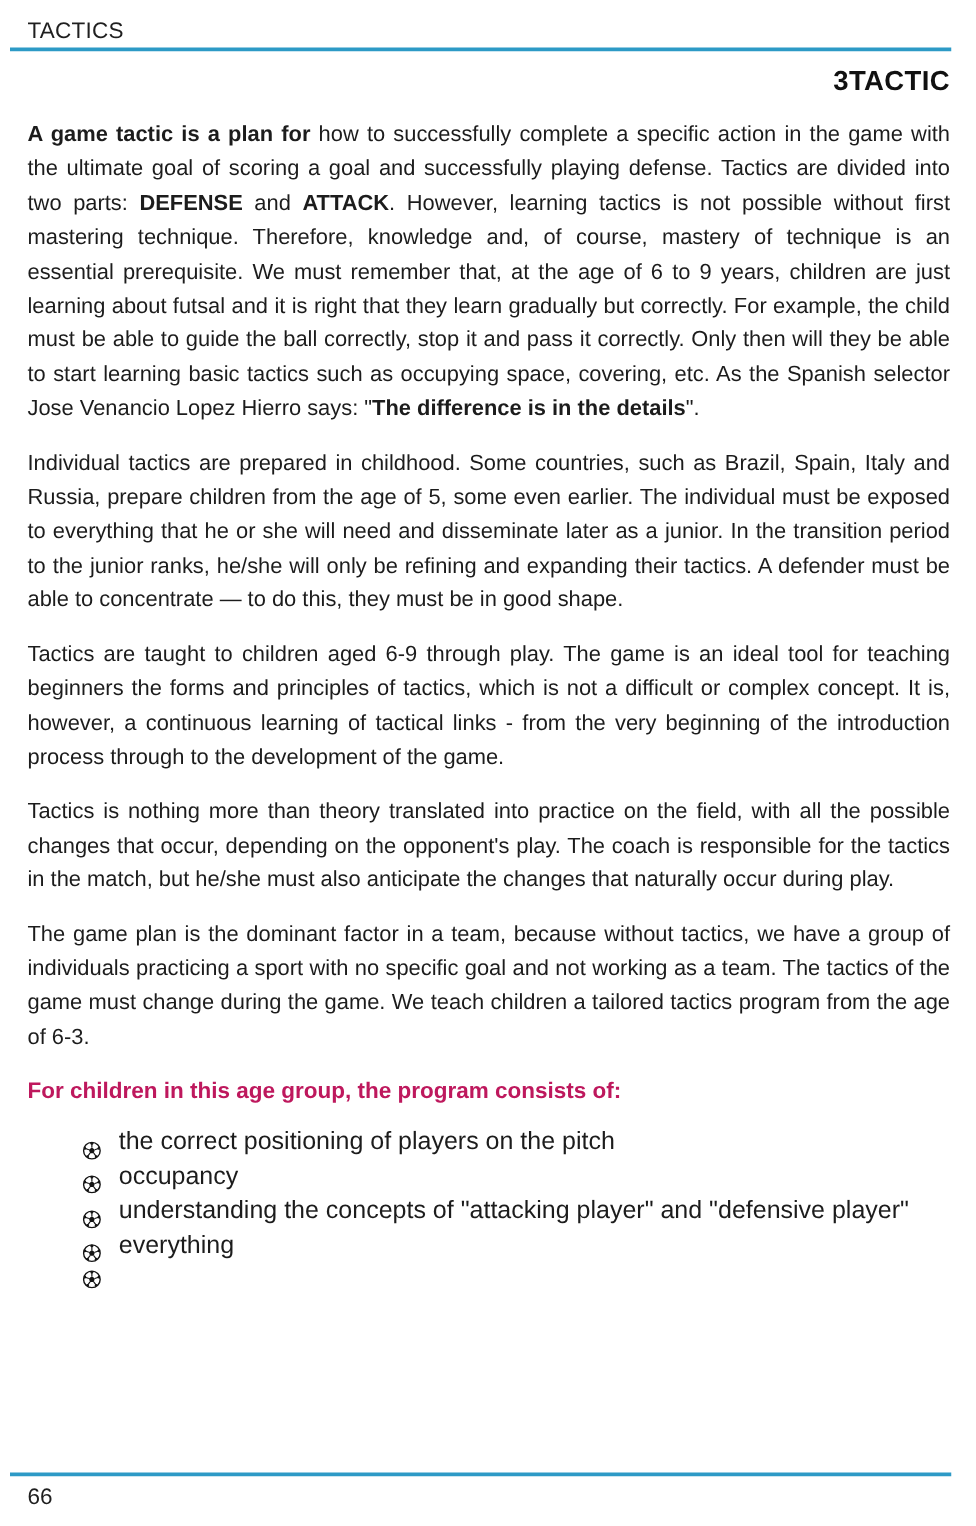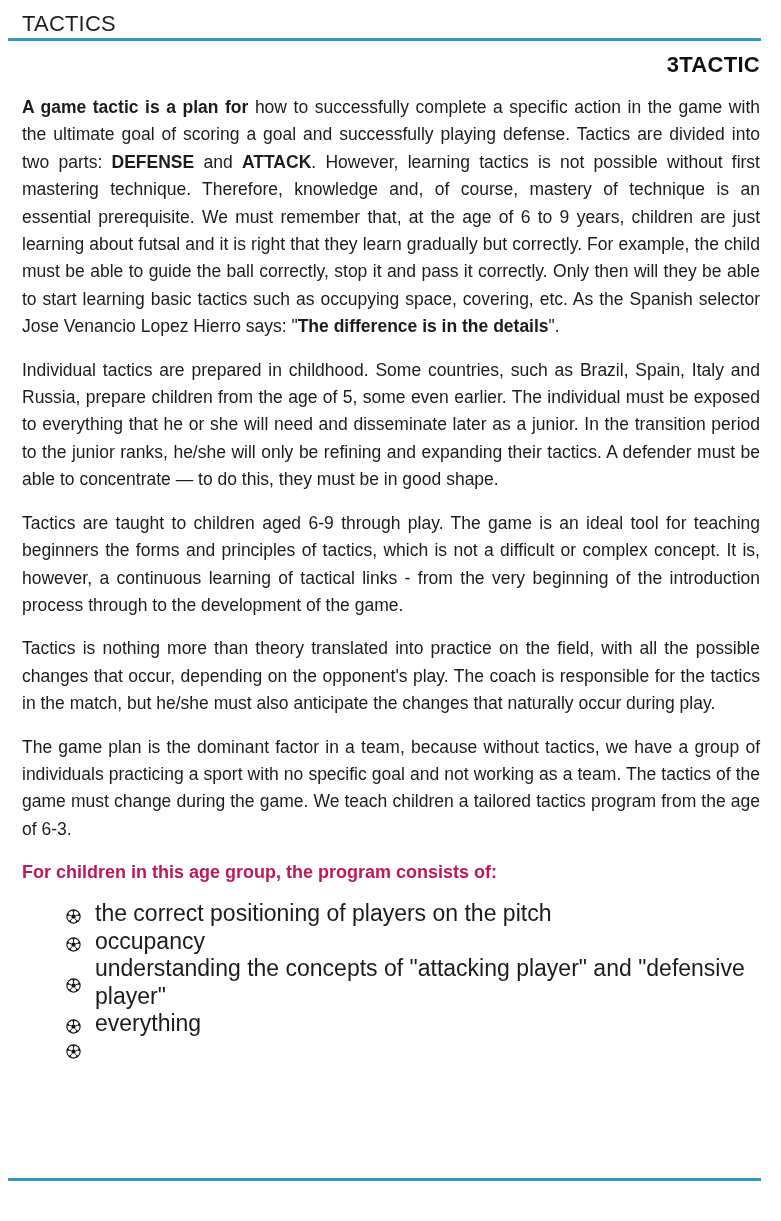--- a/index.html
+++ b/index.html
@@ -7,21 +7,21 @@
     position:relative;
     width:781px;height:1221px;
     background:#ffffff;
     font-family:"Liberation Sans","DejaVu Sans",sans-serif;
     color:#1c1c1c;
     overflow:hidden;
     box-sizing:border-box;
   }
   .content{padding:13px 21px 0 22px;}
   .running-head{
-    font-size:22px;line-height:22px;color:#1f1f1f;letter-spacing:.2px;
+    font-size:18px;line-height:22px;color:#1f1f1f;letter-spacing:.2px;
   }
   .rule{
     height:3px;background:#2d9ac6;border:0;
     margin:3px -1px 0 -14px;
   }
   .chapter-heading{
     margin:11px 0 0 0;font-size:22px;font-weight:bold;color:#111;
     letter-spacing:.3px;
     text-align:right;
   }
@@ -36,22 +36,22 @@
   .body-para b{font-weight:bold;}
   .program-heading{
     margin:16px 0 14px 0;
     font-size:18px;line-height:27px;font-weight:bold;
     color:#be185d;
   }
   .program-list{
     list-style:none;margin:0;padding:0 0 0 38px;
   }
   .program-item{
-    display:flex;align-items:center;
-    font-size:23px;line-height:27.5px;color:#1c1c1c;
+    display:flex;align-items:flex-end;
+    font-size:20px;line-height:27.5px;color:#1c1c1c;
   }
   .ball{
     flex:0 0 auto;width:15px;height:15px;margin:6px 14px 0 6px;
   }
   .footer{
     position:absolute;left:0;right:0;top:1178px;
   }
   .footer .rule{margin:0 20px 0 8px;}
   .page-number{
     margin:5px 0 0 22px;font-size:18px;line-height:22px;color:#1f1f1f;
@@ -199,14 +199,15 @@
       <circle cx="17.7" cy="19.9" r="2" fill="#141414"></circle>
       <circle cx="6.3" cy="19.9" r="2" fill="#141414"></circle>
     </g>
   </svg>
         </li>
       </ul>
   </div>
 
   <div class="footer">
     <div class="rule"></div>
+    <div class="page-number">66</div>
   </div>
 </div>
 
 </body></html>

